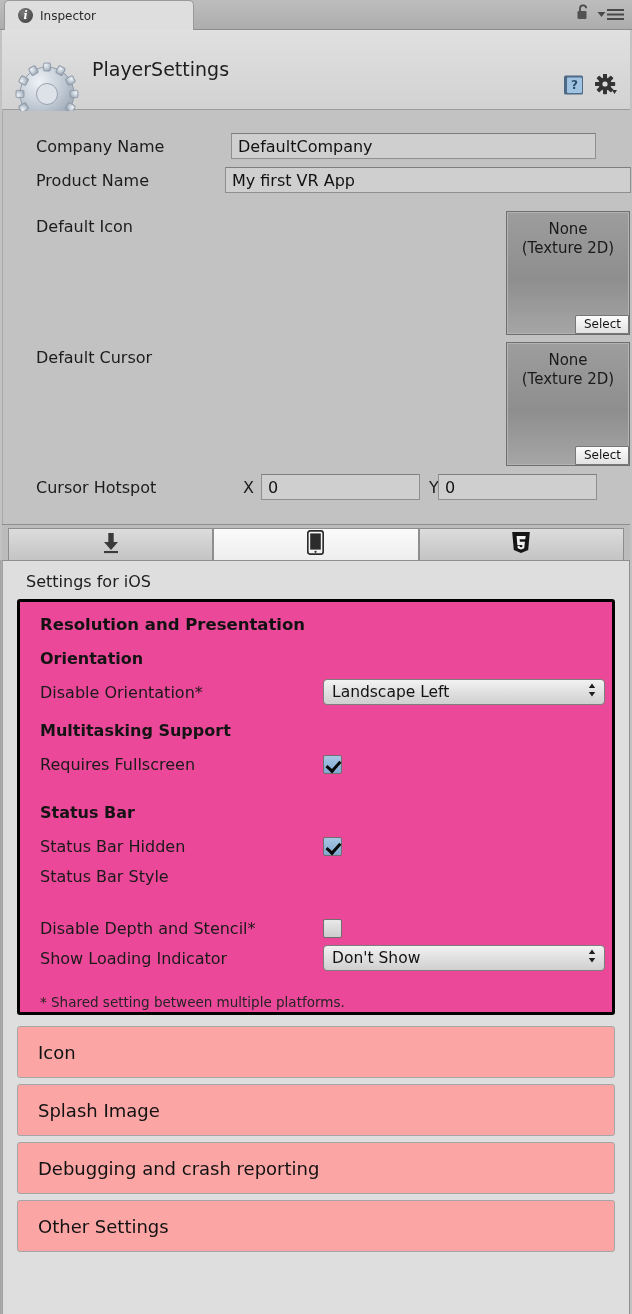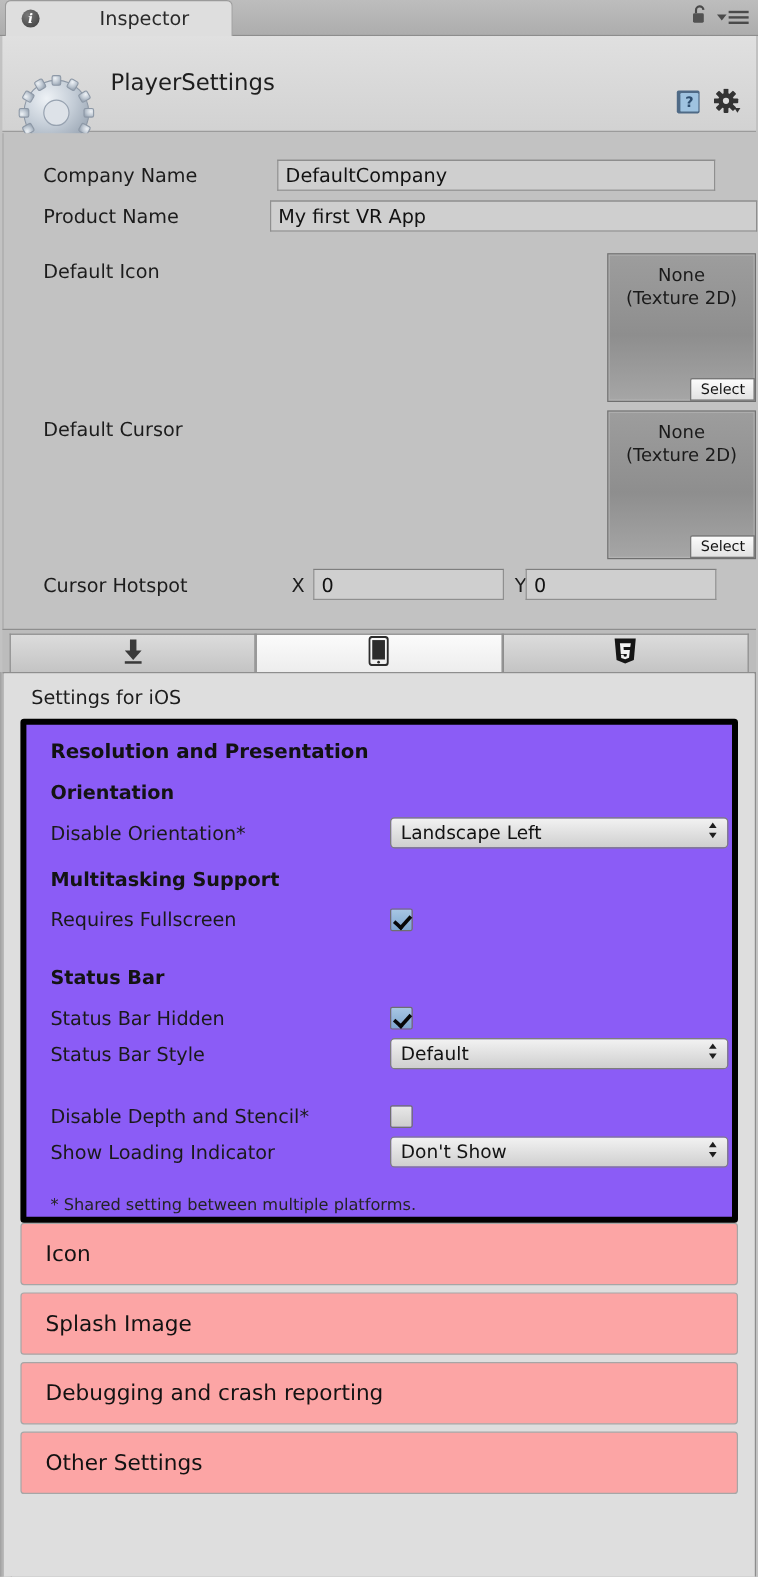--- a/index.html
+++ b/index.html
@@ -17,21 +17,21 @@
     background: linear-gradient(#bdbdbd, #adadad);
     border-bottom: 1px solid #8d8d8d;
   }
   .tab {
     position: absolute; left: 4px; top: 0; width: 190px; height: 30px;
     background: #dedede;
     border: 1px solid #9a9a9a; border-bottom: none;
     border-radius: 5px 5px 0 0;
     display: flex; align-items: center; gap: 7px; padding-left: 13px;
   }
-  .tab-label { font-size: 16px; color: #2a2a2a; margin-left: 43px; }
+  .tab-label { font-size: 12px; color: #2a2a2a; }
   .info-icon {
     width: 15px; height: 15px; border-radius: 50%;
     background: radial-gradient(circle at 35% 30%, #7a7a7a, #3a3a3a);
     color: #fff; font-size: 11px; font-weight: bold; font-style: italic;
     display: flex; align-items: center; justify-content: center;
     font-family: "DejaVu Serif", serif;
   }
   .winbar-right {
     position: absolute; right: 8px; top: 4px;
     display: flex; align-items: center; gap: 7px;
@@ -124,23 +124,23 @@
   .panel-scroll-l {
     position: absolute; left: 0; top: 560px; width: 10px; height: 754px;
     background: linear-gradient(90deg,#9f9f9f,#c9c9c9 45%,#b5b5b5);
     border-right: 1px solid #8a8a8a;
   }
   .settings-title {
     font-size: 16px; color: #1c1c1c;
     padding: 11px 0 8px 9px;
   }
   .group {
-    background: #8b5cf6;
-    border: 5px solid #000000; border-radius: 3px;
-    margin-bottom: 0;
+    background: #ec4899;
+    border: 3px solid #000000; border-radius: 3px;
+    margin-bottom: 11px;
     position: relative;
   }
   .group-title {
     font-size: 16.5px; font-weight: bold; color: #121212;
     padding: 13px 0 11px 20px;
   }
   .group-body { padding: 0 0 10px 20px; position: relative; }
   .sub-head {
     font-size: 16px; font-weight: bold; color: #141414;
     margin: 4px 0 9px 0;
@@ -380,29 +380,20 @@
 
       <div class="sub-head" style="margin-top:24px;">Status Bar</div>
 
       <div class="prow">
         <span class="plabel">Status Bar Hidden</span>
         <span class="chk on"></span>
       </div>
 
       <div class="prow">
         <span class="plabel">Status Bar Style</span>
-        <span class="popup">
-          <span>Default</span>
-          <span class="popup-arrows">
-            <svg width="8" height="14" viewBox="0 0 8 14">
-              <path d="M4 0.5 L7.2 5 H0.8 Z" fill="#1e1e1e"></path>
-              <path d="M4 13.5 L0.8 9 H7.2 Z" fill="#1e1e1e"></path>
-            </svg>
-          </span>
-        </span>
       </div>
 
       <div class="prow" style="margin-top:22px;">
         <span class="plabel">Disable Depth and Stencil*</span>
         <span class="chk"></span>
       </div>
 
       <div class="prow">
         <span class="plabel">Show Loading Indicator</span>
         <span class="popup">

